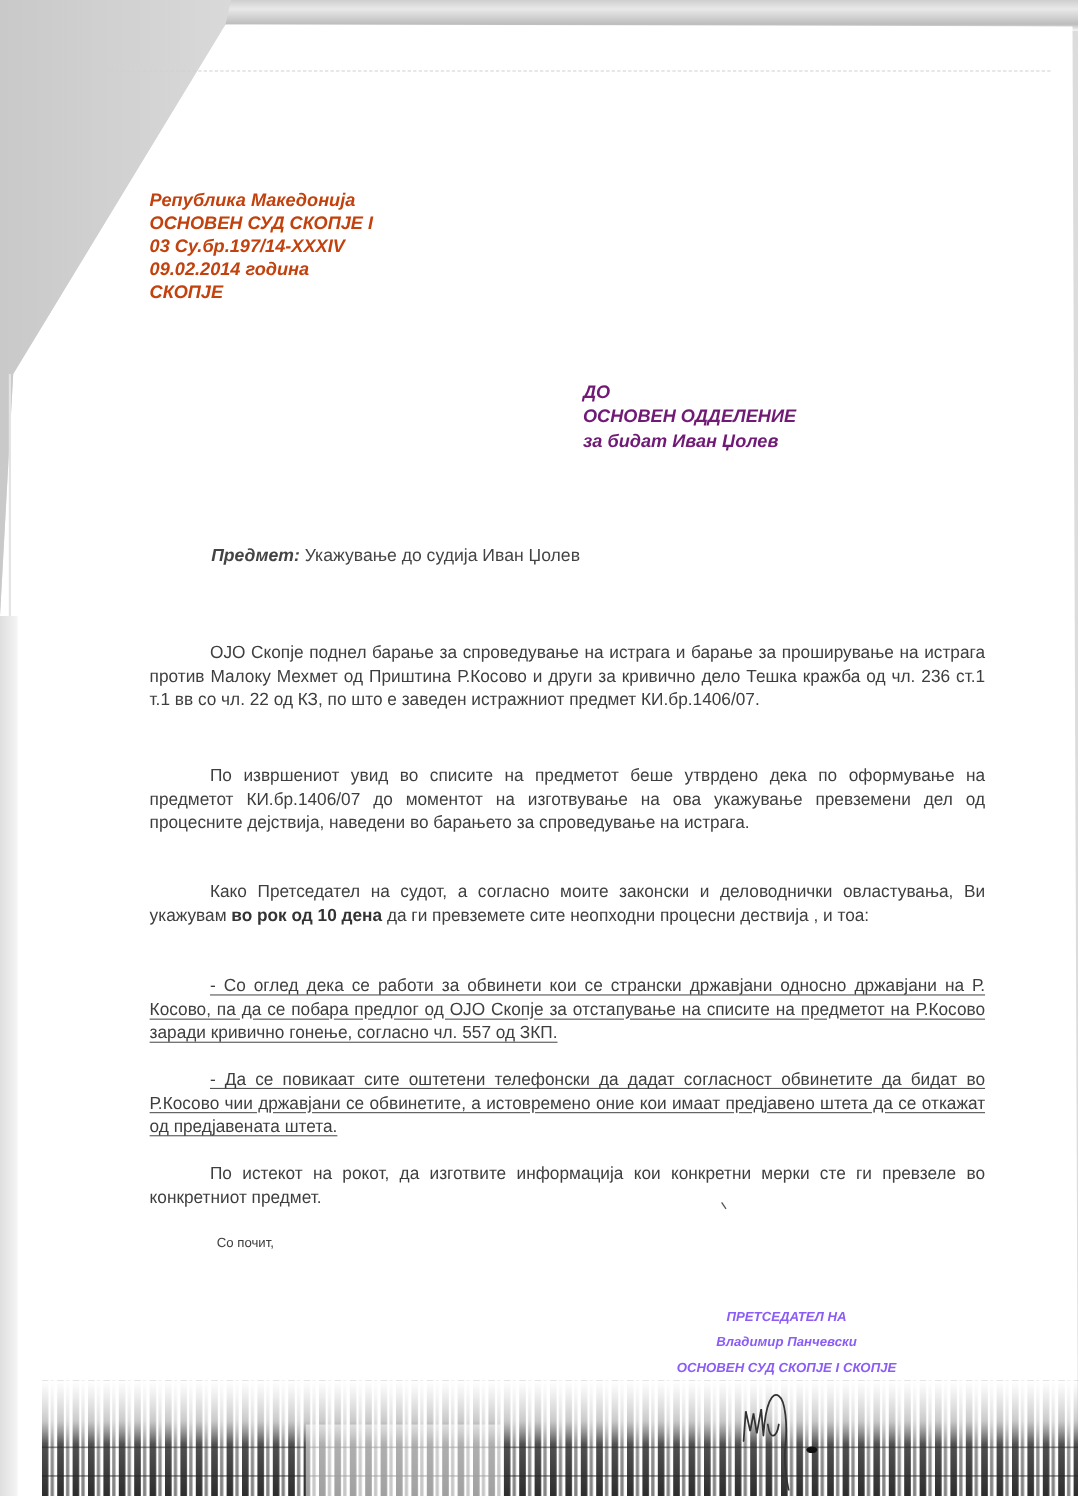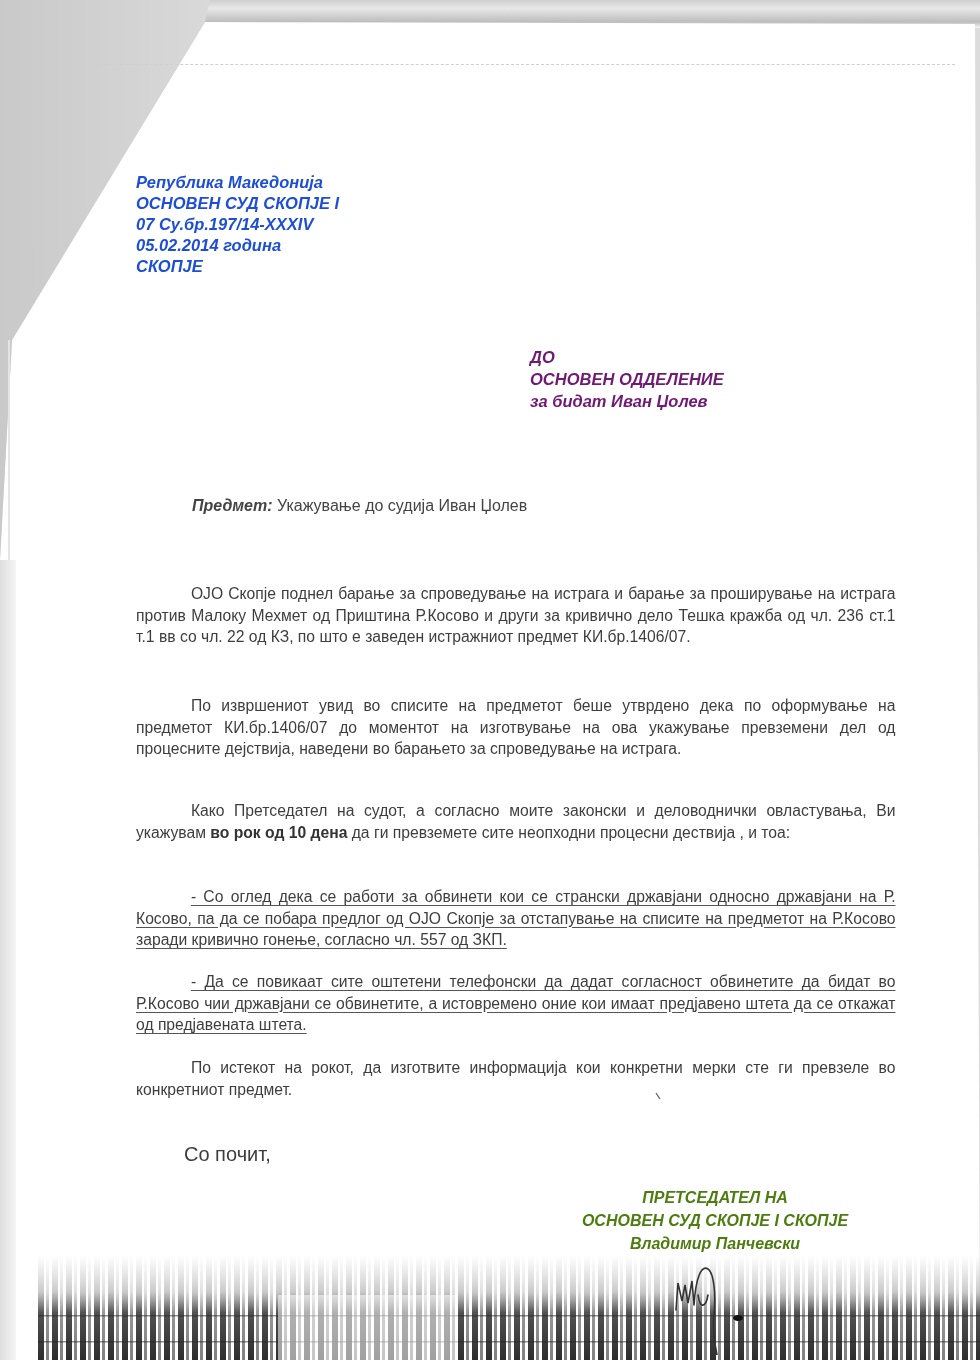--- a/index.html
+++ b/index.html
@@ -42,21 +42,21 @@
     }
     .header-line {
       position: absolute; left: 95px; top: 64px; width: 860px; height: 1px;
       border-top: 1px dashed #cfcfcf;
     }
 
     
     .header-block {
       position: absolute; left: 136px; top: 172px;
       font-style: italic; font-weight: bold; font-size: 16.5px; line-height: 21px;
-      color: #1d4ed8;
+      color: #c2410c;
     }
     .recipient-block {
       position: absolute; left: 530px; top: 346px;
       font-style: italic; font-weight: bold; font-size: 16.5px; line-height: 22px;
       color: #701a75;
     }
     .subject {
       position: absolute; left: 192px; top: 497px; font-size: 16px; color: #444; text-align: center;
     }
     .subject .lbl { font-style: italic; font-weight: bold; }
@@ -65,27 +65,27 @@
       position: absolute; left: 136px; width: 775px;
       font-size: 16px; line-height: 21.5px; color: #3e3e3e;
       text-align: justify; text-align-last: left;
       transform: scaleX(0.98); transform-origin: left top;
     }
     .para .indent { display: inline-block; width: 56px; }
     .para b { font-weight: bold; color: #333; }
     .underlined { text-decoration: underline; text-decoration-color: #555; text-underline-offset: 3px; }
 
     .closing {
-      position: absolute; left: 184px; top: 1123px; font-size: 20px; color: #3e3e3e; margin-top: 20px;
+      position: absolute; left: 197px; top: 1123px; font-size: 12px; color: #3e3e3e;
     }
     .signature-block {
       position: absolute; left: 555px; top: 1186px; width: 320px;
       text-align: center;
-      font-style: italic; font-weight: bold; font-size: 16px; line-height: 23px;
-      color: #4d7c0f;
+      font-style: italic; font-weight: bold; font-size: 12px; line-height: 23px;
+      color: #8b5cf6;
     }
     .signature-scribble {
       position: absolute; left: 670px; top: 1255px; width: 60px; height: 100px;
     }
     .scan-noise {
       position: absolute; left: 38px; top: 1255px; width: 942px; height: 105px;
     }
     .mark-small {
       position: absolute; left: 655px; top: 1092px; width: 6px; height: 8px;
     }
@@ -98,22 +98,22 @@
 <div class="sheet-back1"></div>
 <div class="paper"></div>
 <div class="left-shade"></div>
 <div class="fold-line"></div>
 <div class="gray-strip"></div>
 <div class="header-line"></div>
 
 <div class="header-block">
   <div>Република Македонија</div>
   <div>ОСНОВЕН СУД СКОПЈЕ I</div>
-  <div>07 Су.бр.197/14-XXXIV</div>
-  <div>05.02.2014 година</div>
+  <div>03 Су.бр.197/14-XXXIV</div>
+  <div>09.02.2014 година</div>
   <div>СКОПЈЕ</div>
 </div>
 
 <div class="recipient-block">
   <div>ДО</div>
   <div>ОСНОВЕН ОДДЕЛЕНИЕ</div>
   <div>за бидат Иван Џолев</div>
 </div>
 
 <div class="subject">
@@ -142,22 +142,22 @@
 </div>
 
 <div class="para" style="top:1057px;">
   <span class="indent"></span><span>По истекот на рокот,  да изготвите информација кои конкретни мерки сте ги превзеле во конкретниот предмет.</span>
 </div>
 
 <div class="closing">Со почит,</div>
 
 <div class="signature-block">
   <div>ПРЕТСЕДАТЕЛ НА</div>
+  <div>Владимир Панчевски</div>
   <div>ОСНОВЕН СУД СКОПЈЕ I СКОПЈЕ</div>
-  <div>Владимир Панчевски</div>
 </div>
 
 <svg class="mark-small" viewBox="0 0 6 8">
   <path d="M1 1 L5 7" stroke="#555" stroke-width="1.2"></path>
 </svg>
 
 <svg class="scan-noise" viewBox="0 0 942 105" preserveAspectRatio="none">
   <defs>
     <linearGradient id="fade" x1="0" y1="0" x2="0" y2="1">
       <stop offset="0" stop-color="#888" stop-opacity="0"></stop>

